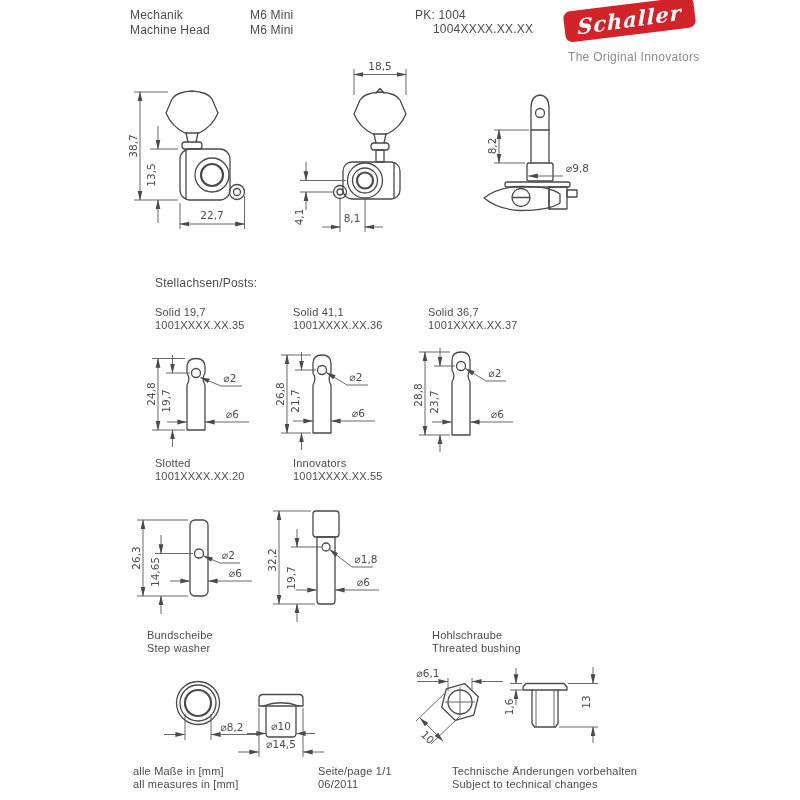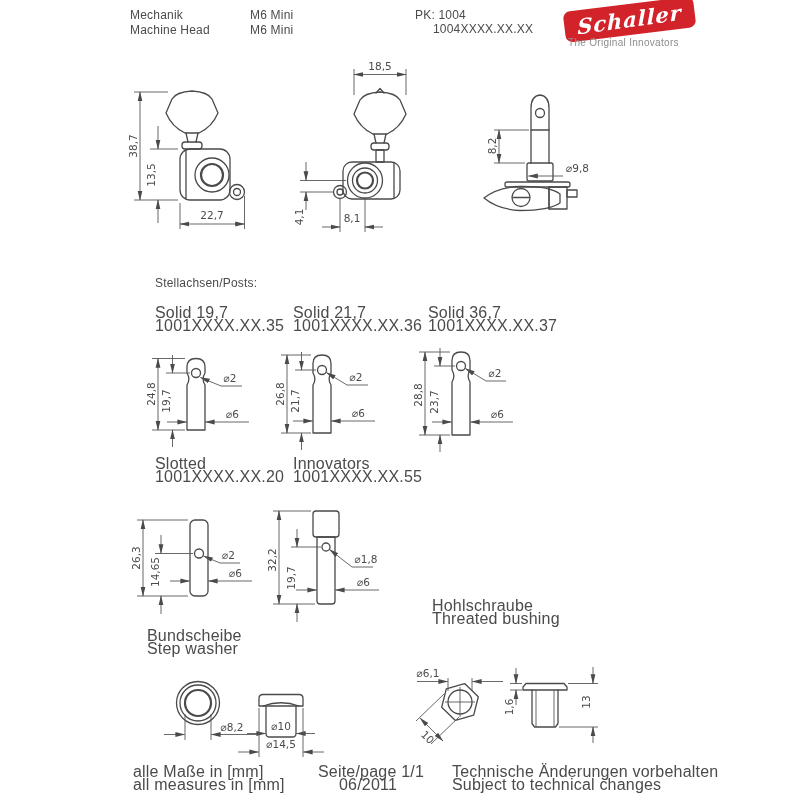--- a/index.html
+++ b/index.html
@@ -1,29 +1,29 @@
 <!DOCTYPE html>
 <html><head>
 <meta charset="utf-8">
 <style>
   *{margin:0;padding:0;box-sizing:border-box}
   html,body{width:800px;height:800px}
   body{background:#fff;font-family:"Liberation Sans","DejaVu Sans",sans-serif;color:#4b4b4b;position:relative;overflow:hidden}
   .abs{position:absolute}
   .txt{font-size:12px;line-height:14.5px;letter-spacing:.2px;white-space:nowrap}
-  .small{font-size:16px;line-height:13px;letter-spacing:.2px;white-space:nowrap}
-  .center{text-align:center}
+  .small{font-size:11px;line-height:13px;letter-spacing:.2px;white-space:nowrap}
+  .center{text-align:left}
   svg.canvas{position:absolute;left:0;top:0}
   svg text{font-family:"DejaVu Sans","Liberation Sans",sans-serif;font-size:10.5px;fill:#4b4b4b}
   .part{fill:none;stroke:#4a4a4a;stroke-width:1.3;stroke-linejoin:round;stroke-linecap:round}
   .part2{fill:none;stroke:#4a4a4a;stroke-width:2.2}
   .dim{fill:none;stroke:#585858;stroke-width:.9}
   .logo-box{position:absolute;left:2px;top:3px;width:131px;height:31px;background:#d2232a;border-radius:7px;transform:rotate(-7deg);display:flex;align-items:center;justify-content:center}
   .logo-script{font-family:"DejaVu Serif",serif;font-style:italic;font-weight:bold;font-size:21px;color:#ffffff;transform:skewX(-8deg) rotate(-1deg);letter-spacing:1px}
-  .logo-tagline{position:absolute;left:6px;top:36px;font-size:10px;color:#8c8c8c;letter-spacing:.3px;white-space:nowrap}
+  .logo-tagline{position:absolute;left:6px;top:49px;font-size:12px;color:#8c8c8c;letter-spacing:.3px;white-space:nowrap}
 </style>
 </head>
 <body>
 
 <div class="abs txt" style="left:130px;top:8px">
   <div>Mechanik</div>
   <div>Machine Head</div>
 </div>
 <div class="abs txt" style="left:250px;top:8px">
   <div>M6 Mini</div>
@@ -266,41 +266,41 @@
   </g>
 </svg>
 
 <div class="abs txt" style="left:155px;top:276px">Stellachsen/Posts:</div>
 
 <div class="abs small" style="left:155px;top:306px">
   <div>Solid 19,7</div>
   <div>1001XXXX.XX.35</div>
 </div>
 <div class="abs small" style="left:293px;top:306px">
-  <div>Solid 21,7</div>
+  <div>Solid 41,1</div>
   <div>1001XXXX.XX.36</div>
 </div>
 <div class="abs small" style="left:428px;top:306px">
   <div>Solid 36,7</div>
   <div>1001XXXX.XX.37</div>
 </div>
 <div class="abs small" style="left:155px;top:457px">
   <div>Slotted</div>
   <div>1001XXXX.XX.20</div>
 </div>
 <div class="abs small" style="left:293px;top:457px">
   <div>Innovators</div>
   <div>1001XXXX.XX.55</div>
 </div>
 
 <div class="abs small" style="left:147px;top:629px">
   <div>Bundscheibe</div>
   <div>Step washer</div>
 </div>
-<div class="abs small" style="left:432px;top:599px">
+<div class="abs small" style="left:432px;top:629px">
   <div>Hohlschraube</div>
   <div>Threated bushing</div>
 </div>
 
 <div class="abs small" style="left:133px;top:765px">
   <div>alle Maße in [mm]</div>
   <div>all measures in [mm]</div>
 </div>
 <div class="abs small center" style="left:318px;top:765px;width:100px">
   <div>Seite/page 1/1</div>

